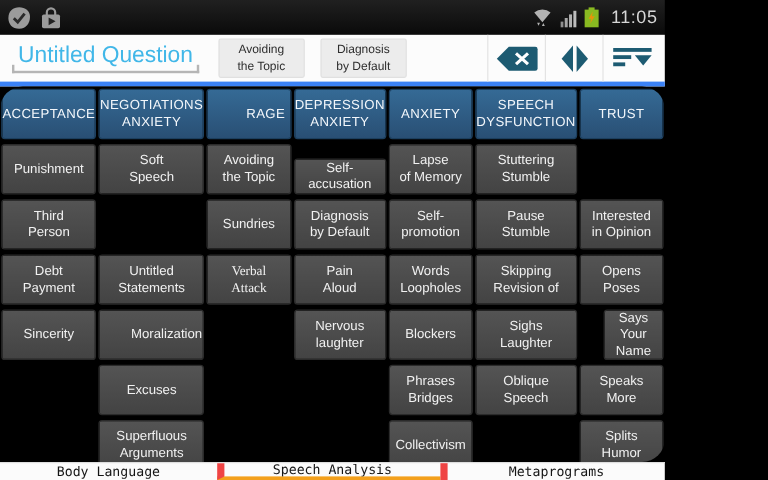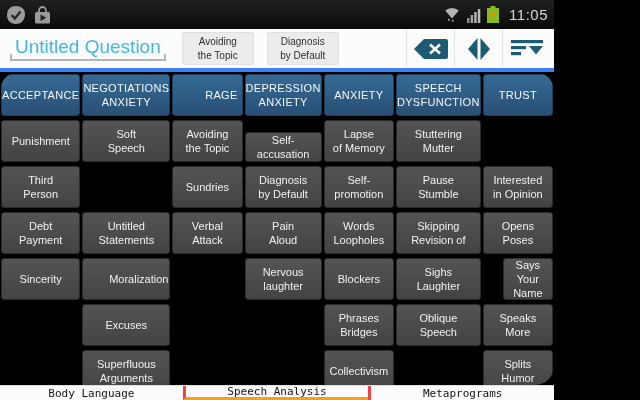--- a/index.html
+++ b/index.html
@@ -31,21 +31,21 @@
   .grid { display:grid; grid-template-columns:repeat(7,1fr); grid-template-rows:repeat(7,42px); gap:4px 2px; padding:2px 1px 0; }
   .cell { display:flex; align-items:center; justify-content:center; text-align:center; white-space:pre-line;
           font-size:11px; line-height:1.3; color:#f1f1f1; border-radius:3px;
           background:linear-gradient(#545454,#434343); border:1px solid #2b2b2b; cursor:pointer; }
   .header-cell { background:linear-gradient(#356a95,#294f74); border-color:#1c3f5e; color:#f3f7fb; letter-spacing:.3px; }
 
   
   .tab-bar { height:15px; flex:0 0 auto; background:#fbfbfb; border-top:1px solid #dedede; display:flex; }
   .tab { flex:1; display:flex; align-items:center; justify-content:center; overflow:hidden;
          font-family:"DejaVu Sans Mono", monospace; font-size:11px; color:#151515; cursor:pointer; }
-  .tab + .tab { border-left:3px solid #ef4444; }
+  .tab + .tab { border-left:6px solid #ef4444; }
   .tab.selected { border-bottom:3px solid #f3a01c; }
 </style>
 </head>
 <body>
 
 <div class="screen">
 
   <div class="status-bar">
     <div class="sb-left">
       <svg width="20" height="20" viewBox="0 0 20 20">
@@ -130,21 +130,21 @@
         <div class="cell" style="grid-area: 4 / 2;">Untitled
 Statements</div>
         <div class="cell" style="grid-area: 5 / 2; padding-left: 25px;">Moralization</div>
         <div class="cell" style="grid-area: 6 / 2;">Excuses</div>
         <div class="cell" style="grid-area: 7 / 2;">Superfluous
 Arguments</div>
         <div class="cell header-cell" style="grid-area: 1 / 3; padding-left: 28px;">RAGE</div>
         <div class="cell" style="grid-area: 2 / 3;">Avoiding
 the Topic</div>
         <div class="cell" style="grid-area: 3 / 3;">Sundries</div>
-        <div class="cell" style="grid-area: 4 / 3;">Verbal
+        <div class="cell" style="grid-area: 4 / 3; font-family: Liberation Serif, serif;">Verbal
 Attack</div>
         <div class="cell header-cell" style="grid-area: 1 / 4;">DEPRESSION
 ANXIETY</div>
         <div class="cell" style="grid-area: 2 / 4; margin-top: 12px;">Self-accusation</div>
         <div class="cell" style="grid-area: 3 / 4;">Diagnosis
 by Default</div>
         <div class="cell" style="grid-area: 4 / 4;">Pain
 Aloud</div>
         <div class="cell" style="grid-area: 5 / 4;">Nervous
 laughter</div>
@@ -154,21 +154,21 @@
         <div class="cell" style="grid-area: 3 / 5;">Self-promotion</div>
         <div class="cell" style="grid-area: 4 / 5;">Words
 Loopholes</div>
         <div class="cell" style="grid-area: 5 / 5;">Blockers</div>
         <div class="cell" style="grid-area: 6 / 5;">Phrases
 Bridges</div>
         <div class="cell" style="grid-area: 7 / 5;">Collectivism</div>
         <div class="cell header-cell" style="grid-area: 1 / 6;">SPEECH
 DYSFUNCTION</div>
         <div class="cell" style="grid-area: 2 / 6;">Stuttering
-Mutter</div>
+Stumble</div>
         <div class="cell" style="grid-area: 3 / 6;">Pause
 Stumble</div>
         <div class="cell" style="grid-area: 4 / 6;">Skipping
 Revision of</div>
         <div class="cell" style="grid-area: 5 / 6;">Sighs
 Laughter</div>
         <div class="cell" style="grid-area: 6 / 6;">Oblique
 Speech</div>
         <div class="cell header-cell" style="grid-area: 1 / 7;">TRUST</div>
         <div class="cell" style="grid-area: 3 / 7;">Interested

